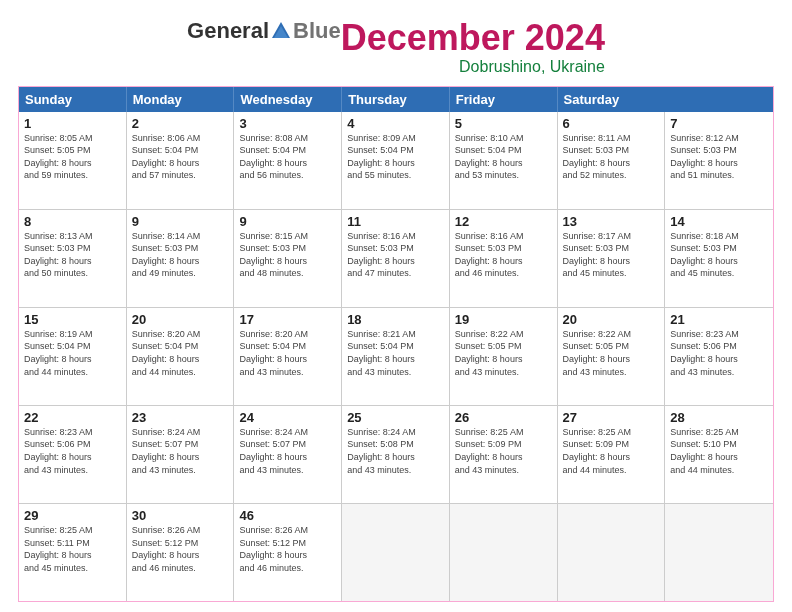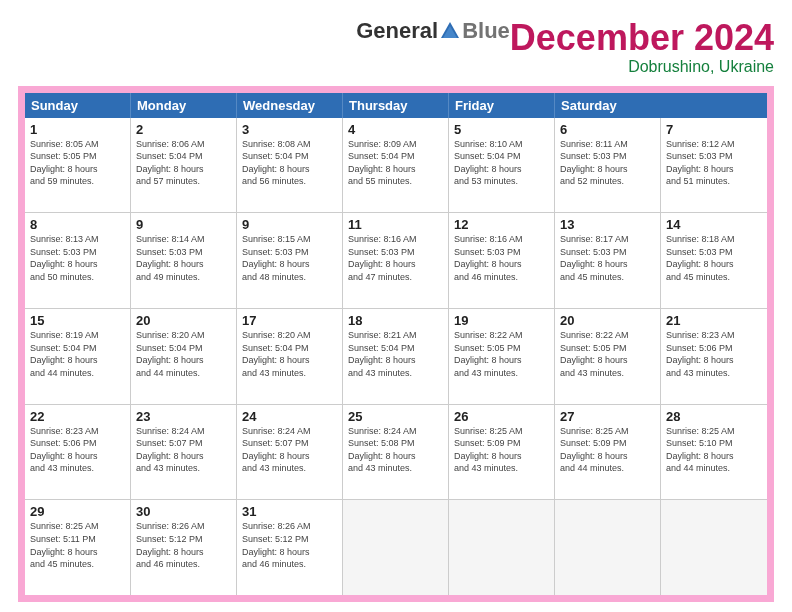--- a/index.html
+++ b/index.html
@@ -12,21 +12,21 @@
     }
     .page {
       width: 792px;
       height: 612px;
       padding: 18px 18px 10px 18px;
       display: flex;
       flex-direction: column;
     }
     .header {
       display: flex;
-      justify-content: flex-end;
+      justify-content: center;
       align-items: flex-start;
       margin-bottom: 10px;
     }
     .logo {
       display: flex;
       flex-direction: column;
       align-items: flex-start;
     }
     .logo-text {
       font-size: 22px;
@@ -51,21 +51,21 @@
       line-height: 1.1;
     }
     .subtitle {
       font-size: 16px;
       color: #15803d;
     }
     .calendar {
       flex: 1;
       display: flex;
       flex-direction: column;
-      border: 7px solid #f9a8d4;
+      border: 1px solid #f9a8d4;
     }
     .cal-header-row {
       display: grid;
       grid-template-columns: repeat(7, 1fr);
       background: #2e6db4;
     }
     .cal-header-cell {
       color: #fff;
       font-size: 13px;
       font-weight: bold;
@@ -354,21 +354,21 @@
 and 45 minutes.</div>
           </div>
           <div class="cal-cell">
             <span class="day-num">30</span>
             <div class="day-detail" style="white-space: pre-line;">Sunrise: 8:26 AM
 Sunset: 5:12 PM
 Daylight: 8 hours
 and 46 minutes.</div>
           </div>
           <div class="cal-cell">
-            <span class="day-num">31</span>
+            <span class="day-num">46</span>
             <div class="day-detail" style="white-space: pre-line;">Sunrise: 8:26 AM
 Sunset: 5:12 PM
 Daylight: 8 hours
 and 46 minutes.</div>
           </div>
           <div class="cal-cell empty"></div>
           <div class="cal-cell empty"></div>
           <div class="cal-cell empty"></div>
           <div class="cal-cell empty"></div>
         </div>

